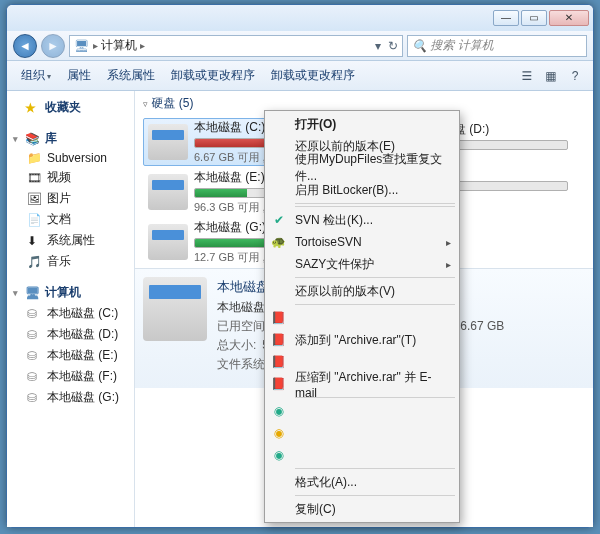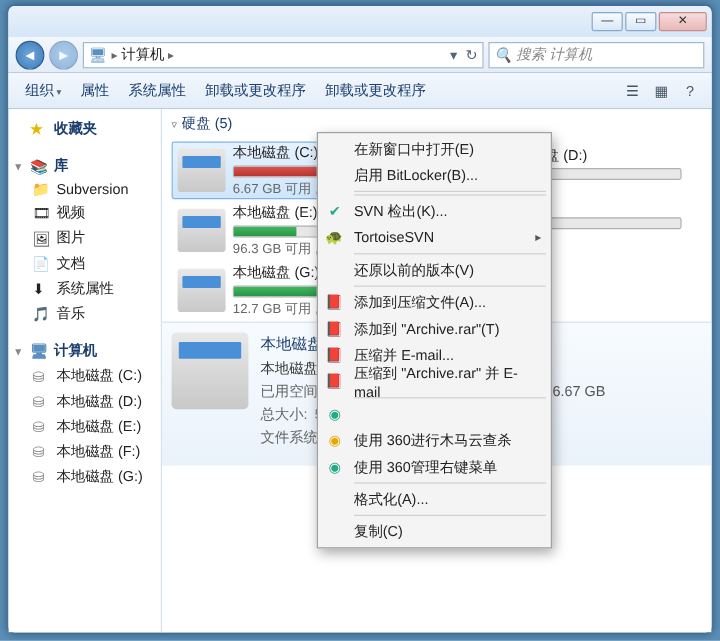--- a/index.html
+++ b/index.html
@@ -254,68 +254,73 @@
             <span>NTFS</span>
           </div>
         </div>
       </div>
     </div>
 
   </div>
 </div>
 
 <div class="ctxmenu" id="ctxmenu">
-    <div class="ctx-item">
-      <span>在新窗口中打开(E)</span>
+    <div class="ctx-item ctx-bold">
+      <span>打开(O)</span>
+    </div>
+    <div class="ctx-item">
+      <span>还原以前的版本(E)</span>
+    </div>
+    <div class="ctx-item">
+      <span>使用MyDupFiles查找重复文件...</span>
     </div>
     <div class="ctx-item">
       <span>启用 BitLocker(B)...</span>
     </div>
     <div class="ctx-sep"></div>
     <div class="ctx-sep"></div>
     <div class="ctx-item">
       <span class="ctx-ico" style="color:#2a8">✔</span>
       <span>SVN 检出(K)...</span>
     </div>
     <div class="ctx-item ctx-sub">
       <span class="ctx-ico" style="color:#555">🐢</span>
       <span>TortoiseSVN</span>
     </div>
+    <div class="ctx-item ctx-sub">
+      <span>SAZY文件保护</span>
+    </div>
     <div class="ctx-sep"></div>
     <div class="ctx-item">
       <span>还原以前的版本(V)</span>
     </div>
     <div class="ctx-sep"></div>
     <div class="ctx-item">
       <span class="ctx-ico" style="color:#555">📕</span>
-      <span>添加到压缩文件(A)...</span>
     </div>
     <div class="ctx-item">
       <span class="ctx-ico" style="color:#555">📕</span>
       <span>添加到 "Archive.rar"(T)</span>
     </div>
     <div class="ctx-item">
       <span class="ctx-ico" style="color:#555">📕</span>
-      <span>压缩并 E-mail...</span>
     </div>
     <div class="ctx-item">
       <span class="ctx-ico" style="color:#555">📕</span>
       <span>压缩到 "Archive.rar" 并 E-mail</span>
     </div>
     <div class="ctx-sep"></div>
     <div class="ctx-item">
       <span class="ctx-ico" style="color:#2a8">◉</span>
     </div>
     <div class="ctx-item">
       <span class="ctx-ico" style="color:#e6a800">◉</span>
-      <span>使用 360进行木马云查杀</span>
     </div>
     <div class="ctx-item">
       <span class="ctx-ico" style="color:#2a8">◉</span>
-      <span>使用 360管理右键菜单</span>
     </div>
     <div class="ctx-sep"></div>
     <div class="ctx-item">
       <span>格式化(A)...</span>
     </div>
     <div class="ctx-sep"></div>
     <div class="ctx-item">
       <span>复制(C)</span>
     </div>
   </div>

